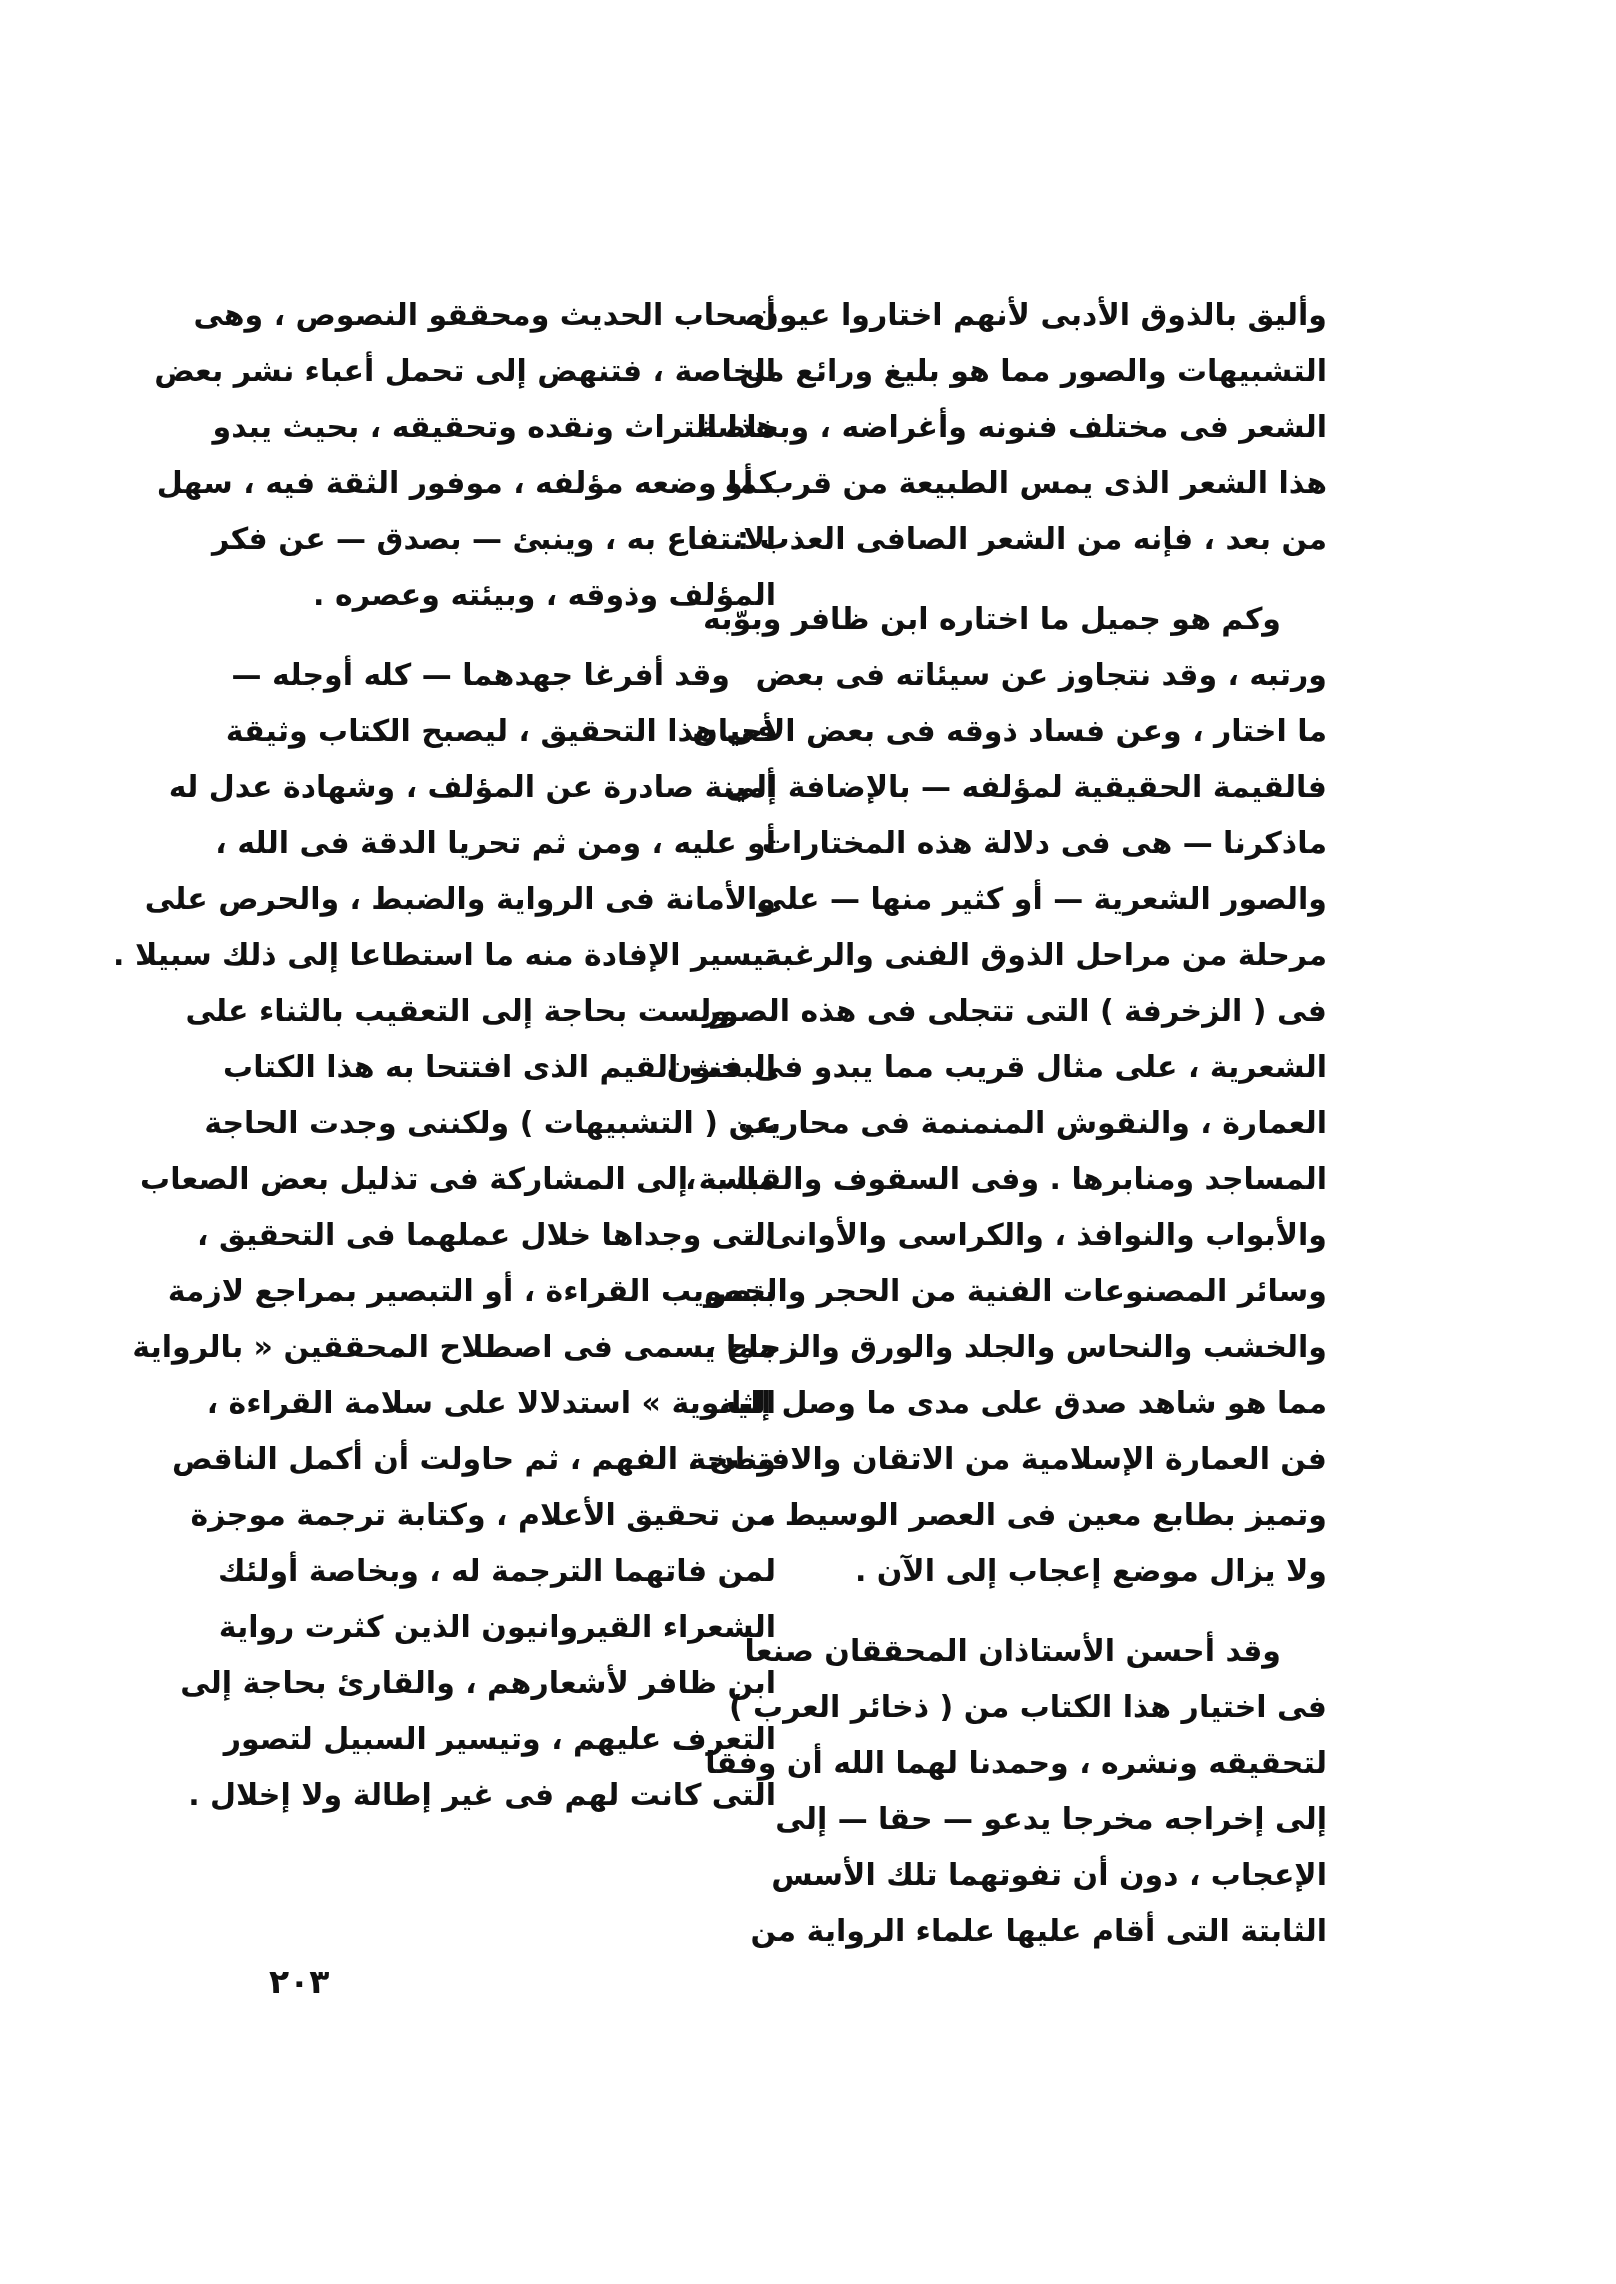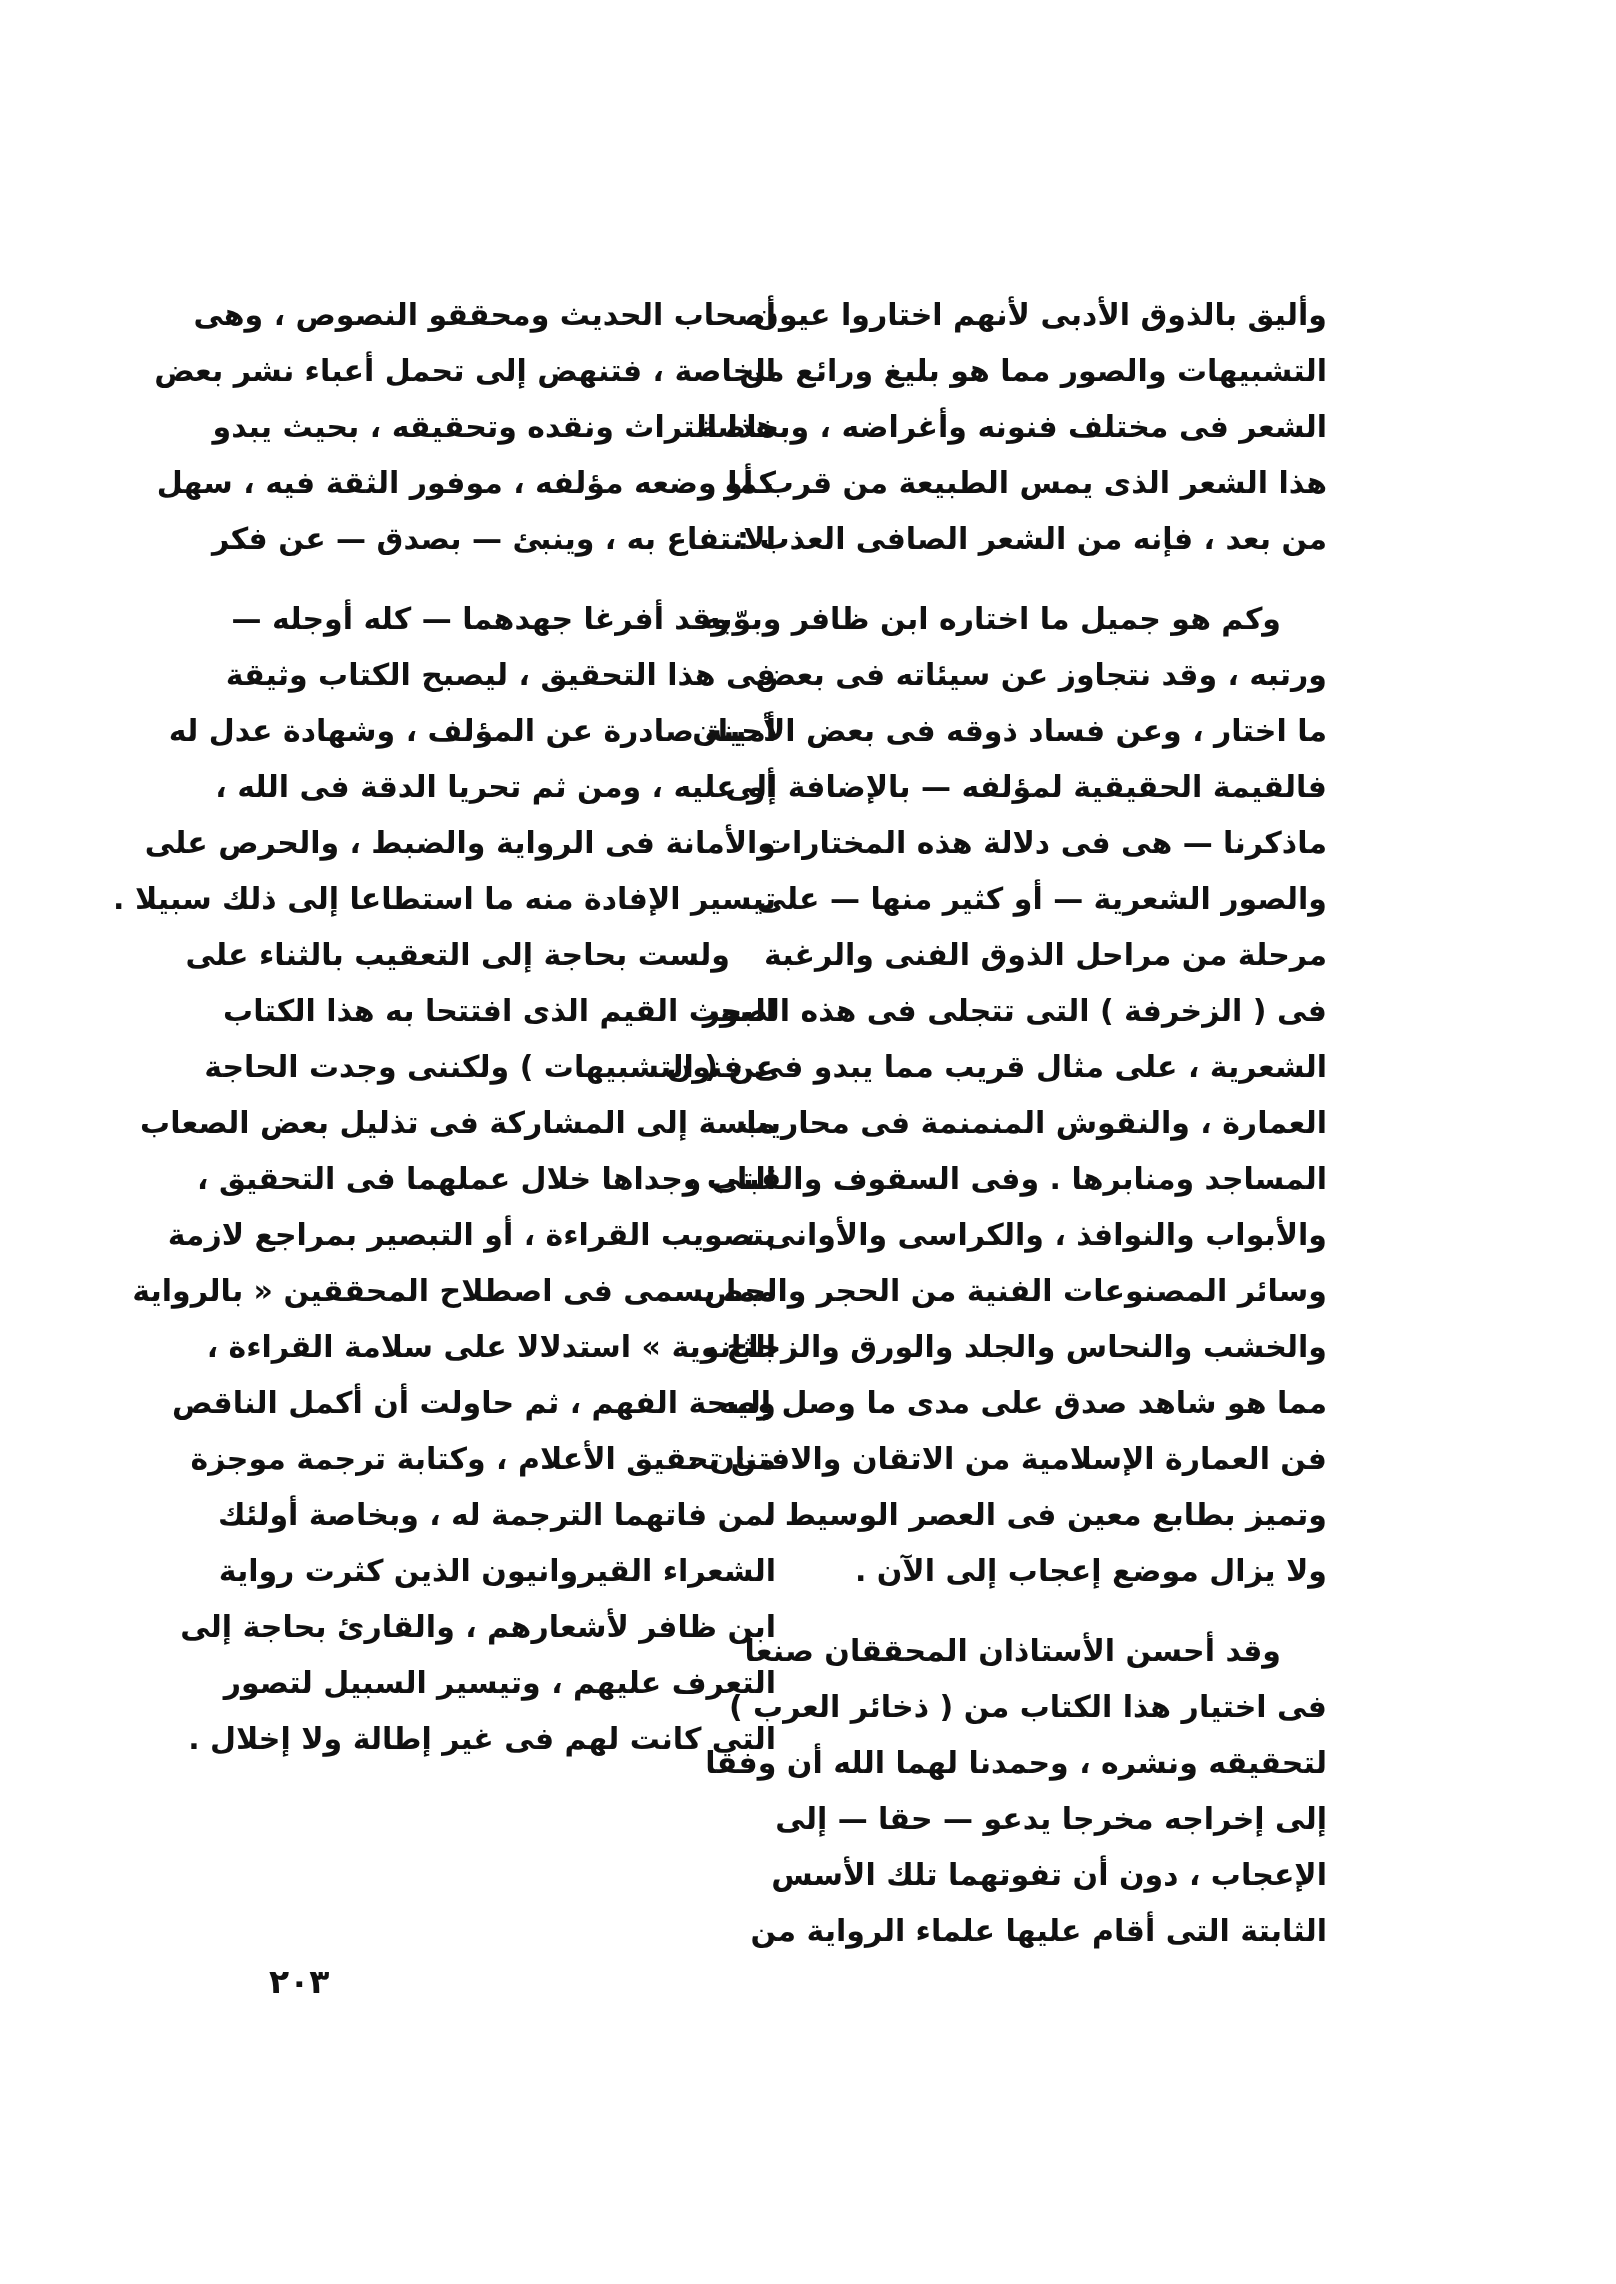--- a/index.html
+++ b/index.html
@@ -74,20 +74,21 @@
         <span class="line last">الثابتة التى أقام عليها علماء الرواية من</span>
       </div>
     </div>
   <div class="column col-left" id="col-left">
       <div class="para">
         <span class="line">أصحاب الحديث ومحققو النصوص ، وهى</span>
         <span class="line">الخاصة ، فتنهض إلى تحمل أعباء نشر بعض</span>
         <span class="line">هذا التراث ونقده وتحقيقه ، بحيث يبدو</span>
         <span class="line">كما وضعه مؤلفه ، موفور الثقة فيه ، سهل</span>
         <span class="line">الانتفاع به ، وينبئ — بصدق — عن فكر</span>
+        <span class="line last">المؤلف وذوقه ، وبيئته وعصره .</span>
       </div>
       <div class="gap"></div>
       <div class="para">
         <span class="line indent">وقد أفرغا جهدهما — كله أوجله —</span>
         <span class="line">فى هذا التحقيق ، ليصبح الكتاب وثيقة</span>
         <span class="line">أمينة صادرة عن المؤلف ، وشهادة عدل له</span>
         <span class="line">أو عليه ، ومن ثم تحريا الدقة فى الله ،</span>
         <span class="line">والأمانة فى الرواية والضبط ، والحرص على</span>
         <span class="line last">تيسير الإفادة منه ما استطاعا إلى ذلك سبيلا .</span>
       </div>

